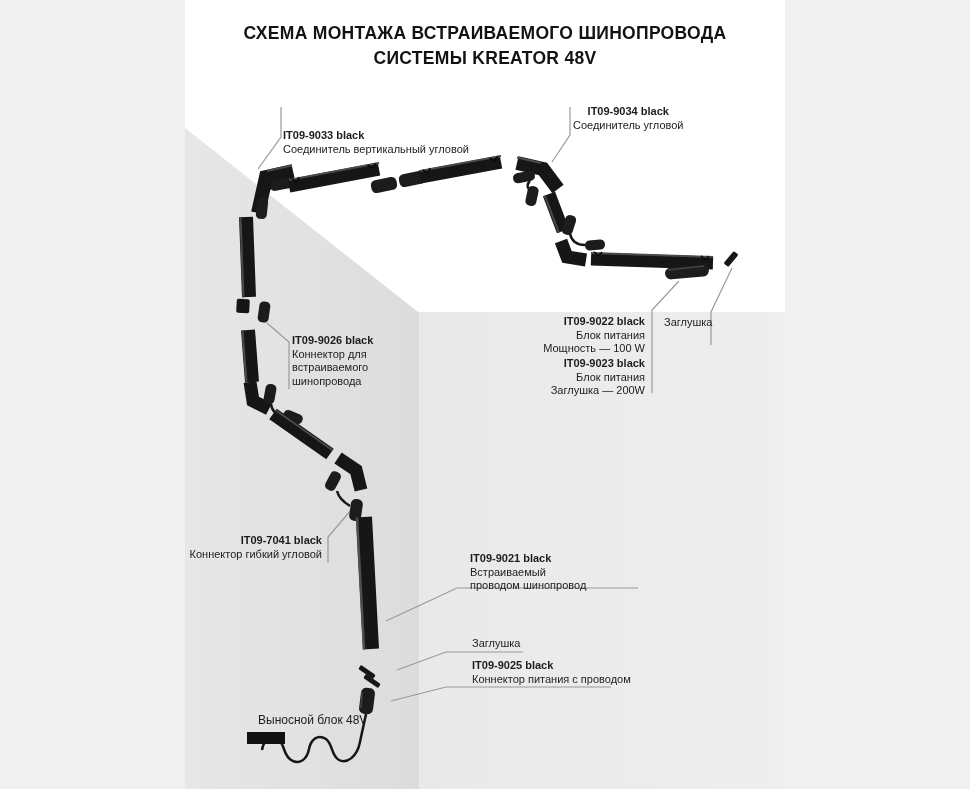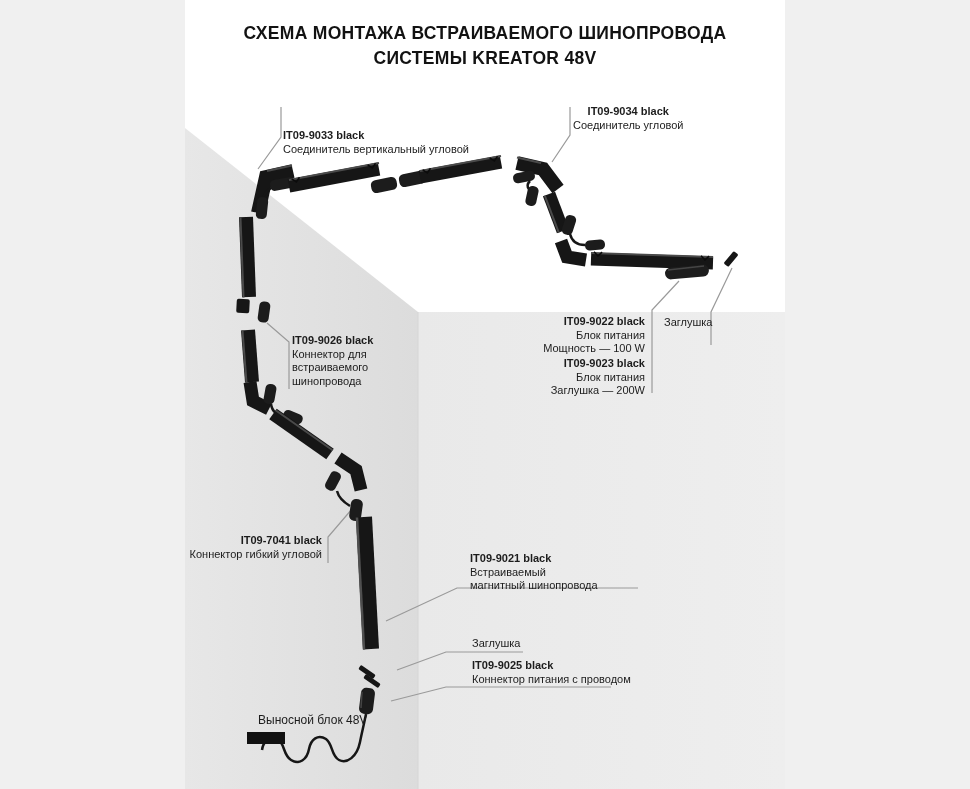--- a/index.html
+++ b/index.html
@@ -217,21 +217,21 @@
   </div>
 
   <div class="lbl r" style="left:102px;top:534px;width:220px;">
     <b>IT09-7041 black</b>
     <span>Коннектор гибкий угловой</span>
   </div>
 
   <div class="lbl" style="left:470px;top:552px;">
     <b>IT09-9021 black</b>
     <span>Встраиваемый</span>
-    <span>магнитный шинопровода</span>
+    <span>проводом шинопровод</span>
   </div>
 
   <div class="lbl" style="left:472px;top:637px;">
     <span>Заглушка</span>
   </div>
 
   <div class="lbl" style="left:472px;top:659px;">
     <b>IT09-9025 black</b>
     <span>Коннектор питания с проводом</span>
   </div>

